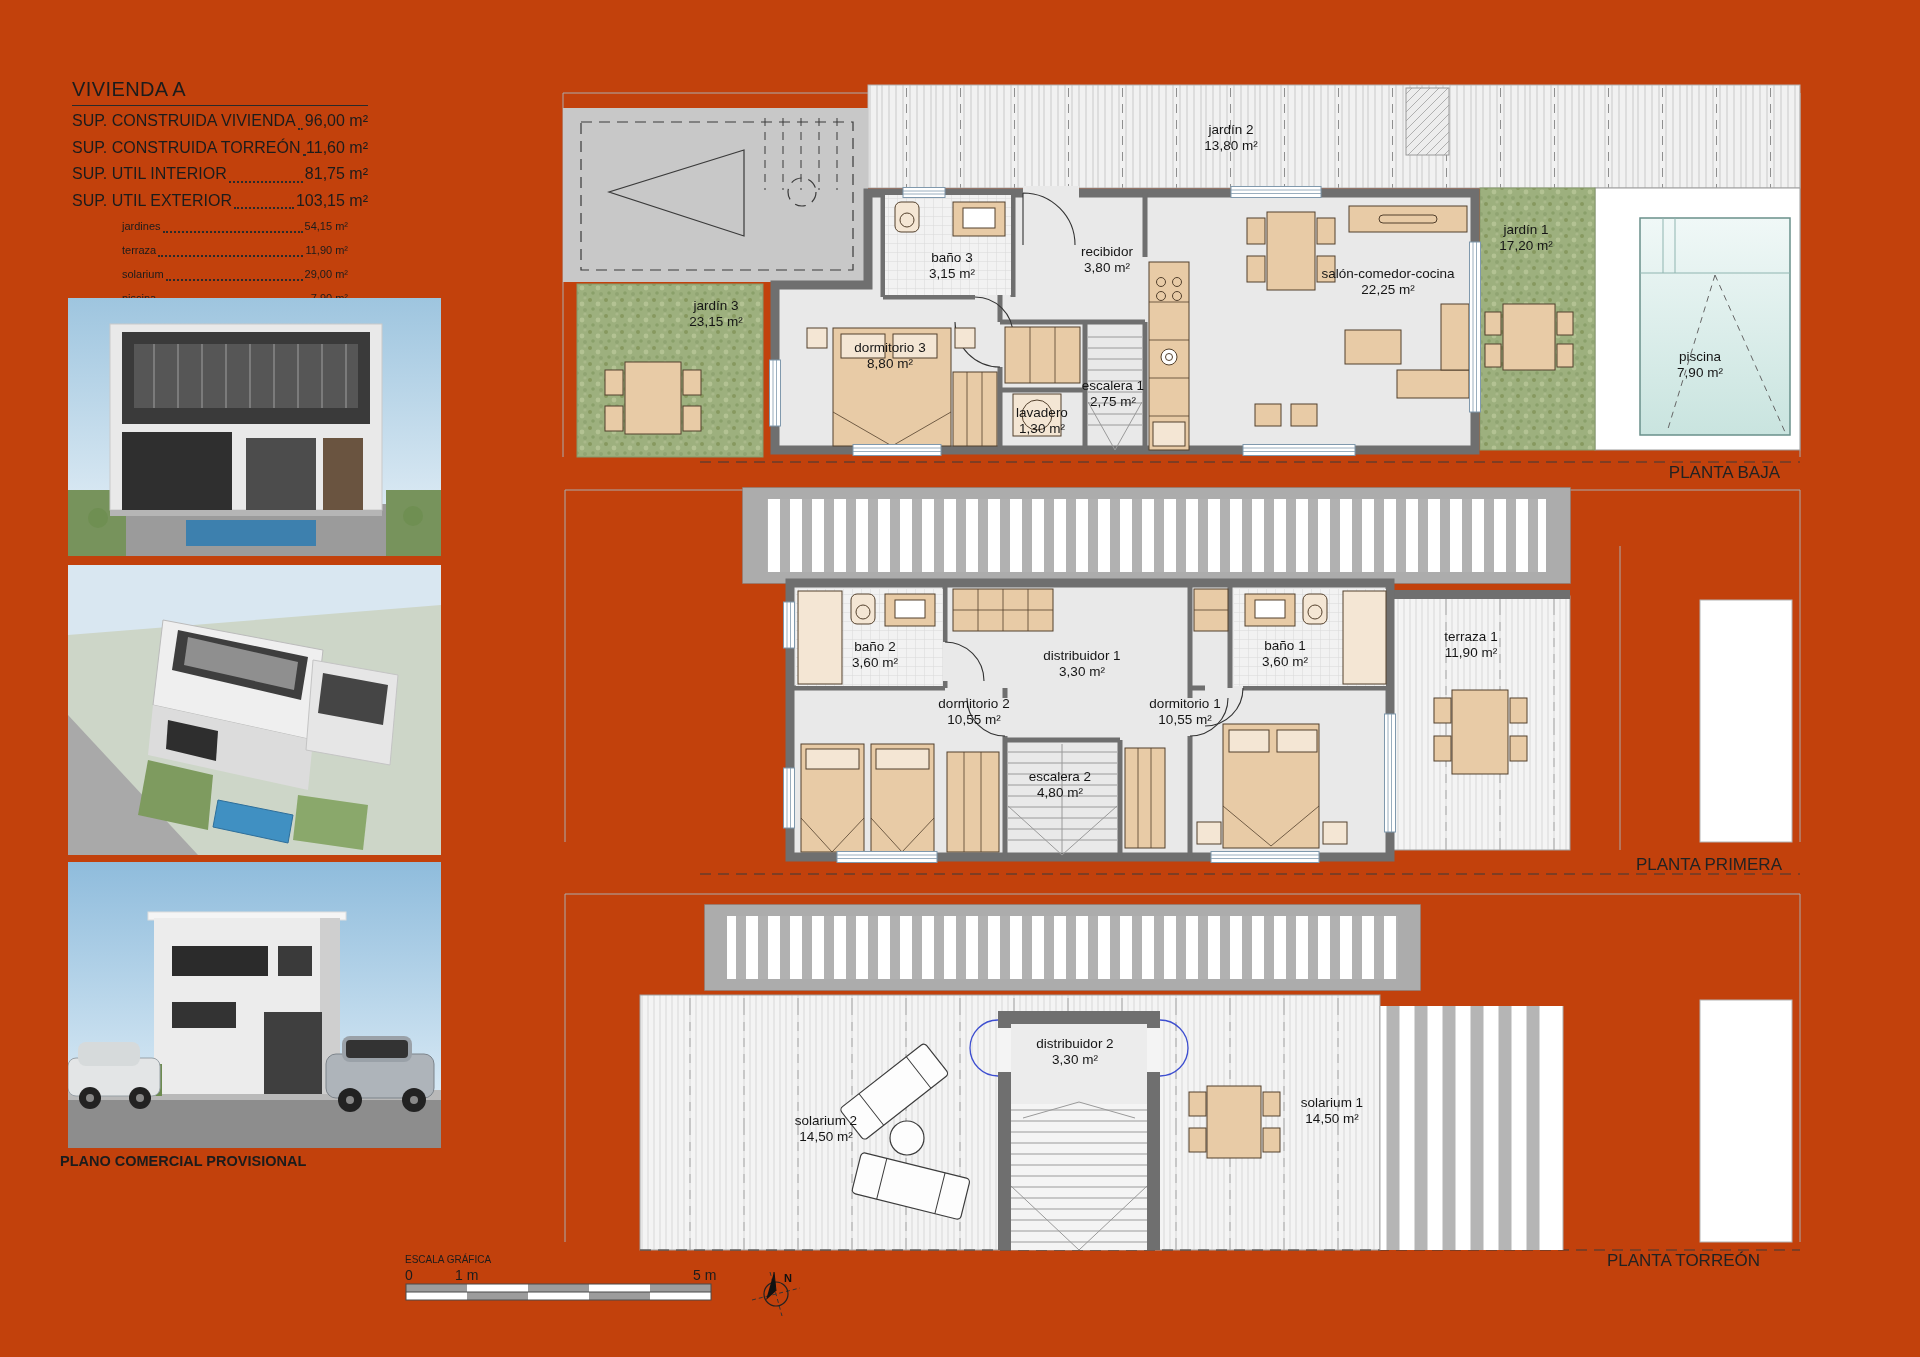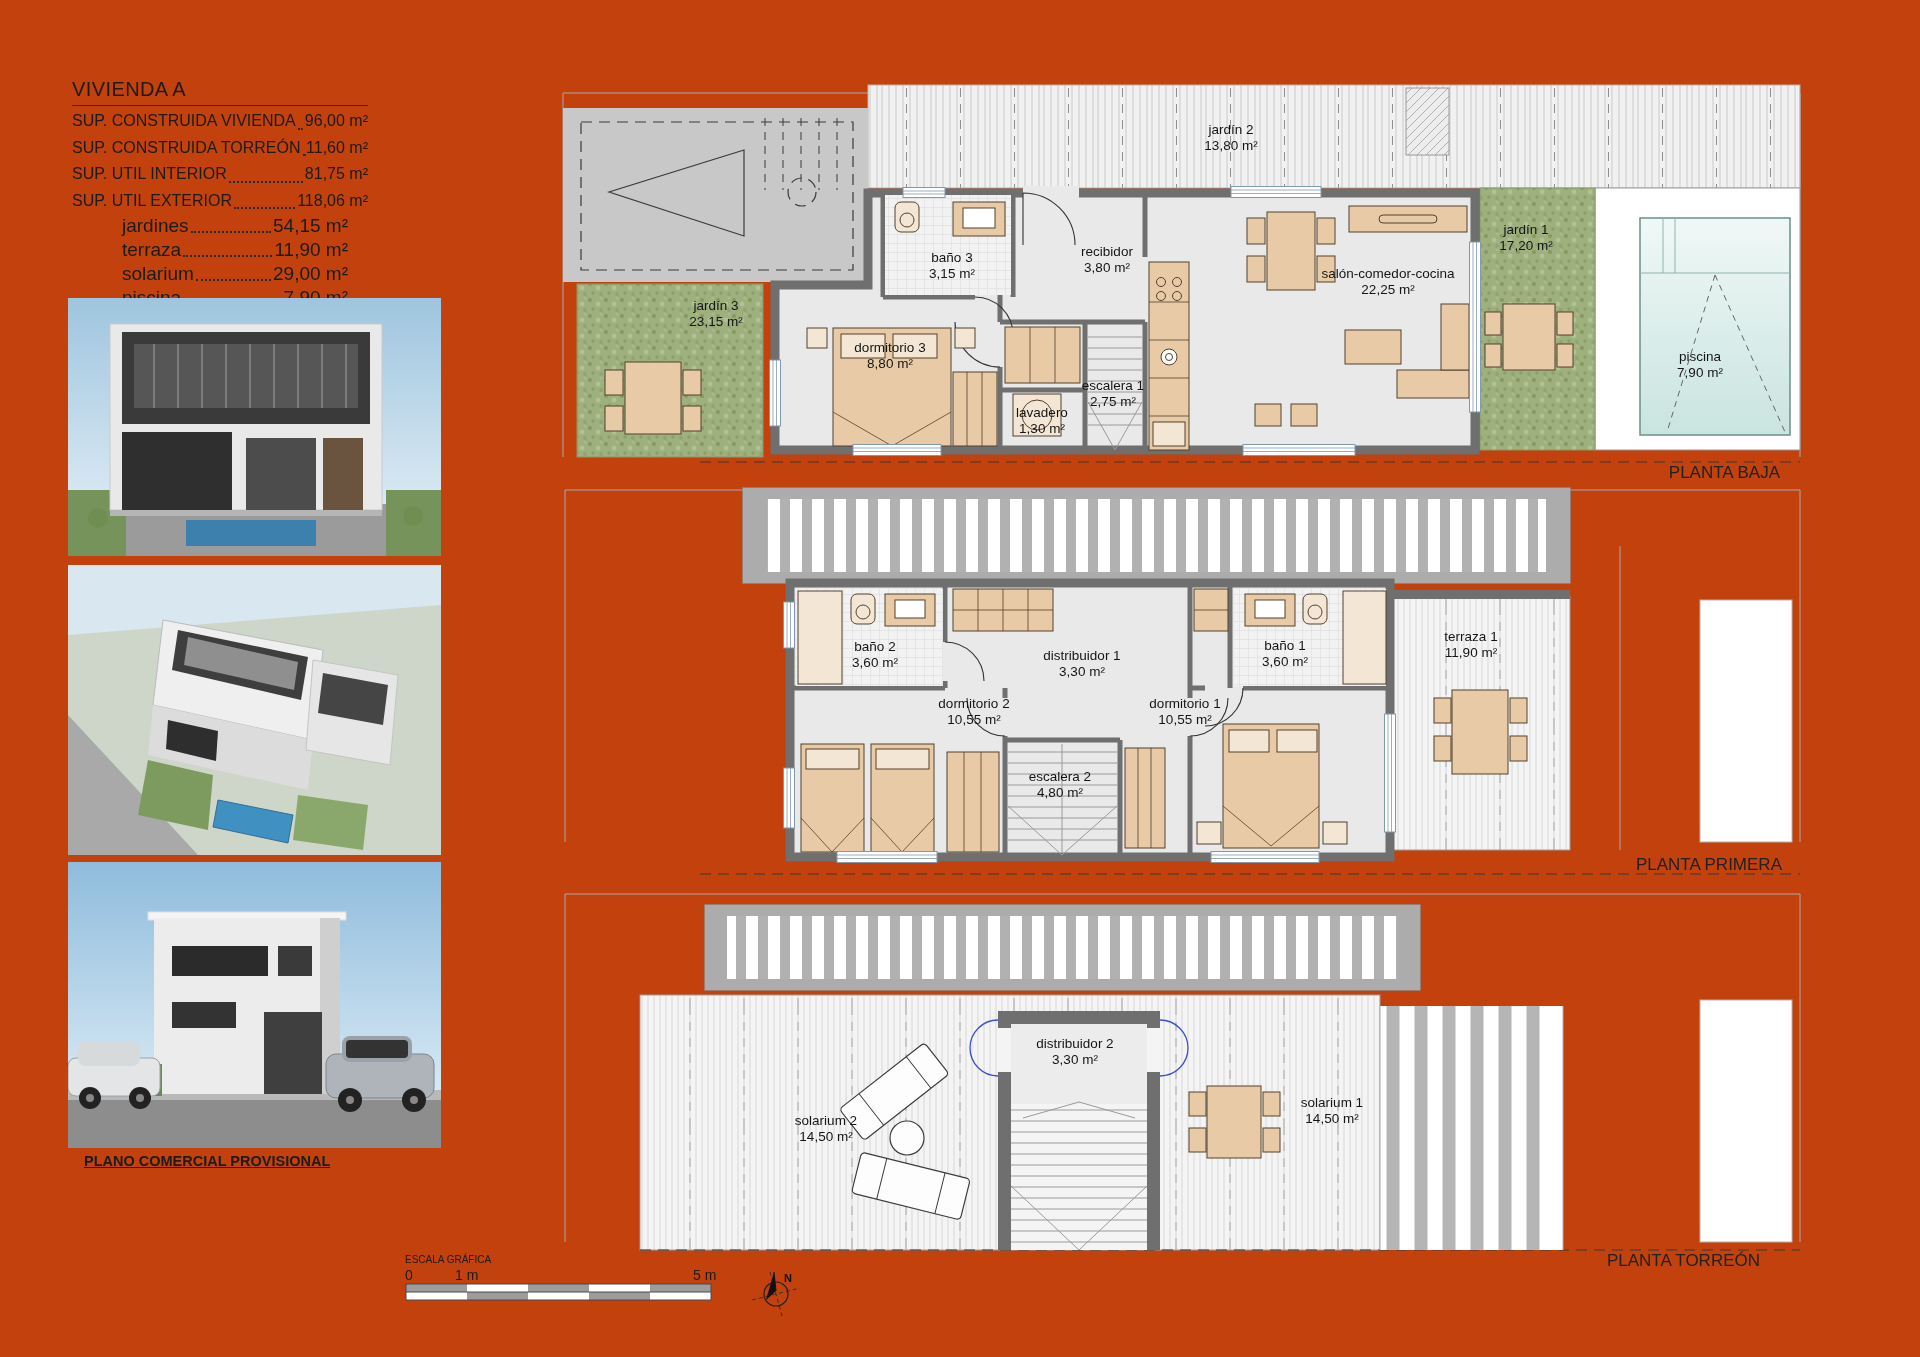--- a/index.html
+++ b/index.html
@@ -4,23 +4,23 @@
 <style>
   html,body{margin:0;padding:0;background:#ffffff;}
   body{width:1920px;height:1357px;font-family:"Liberation Sans",sans-serif;color:#1c1c1c;}
   .sheet{position:relative;width:1920px;height:1357px;background:#c2410c;overflow:hidden;}
   .abs{position:absolute;}
   
   .tb{left:72px;top:78px;width:310px;}
   .tb h1{font-size:20px;font-weight:normal;letter-spacing:.4px;margin:0 0 2px 0;padding-bottom:4px;border-bottom:1.4px solid #2a2a2a;width:296px;}
   .spec-row{display:flex;font-size:16px;line-height:26.5px;width:296px;}
   .spec-row .leader{flex:1;border-bottom:2px dotted #2b2b2b;margin:0 2px 5px 2px;}
-  .sub .spec-row{width:226px;margin-left:50px;line-height:24px;font-size:19px;}
+  .sub .spec-row{width:226px;margin-left:50px;line-height:24px;font-size:11px;}
   
-  .disc{left:84px;top:1152px;width:348px;text-decoration:underline;}
+  .disc{left:60px;top:1152px;width:348px;}
   .disc b{font-size:14.5px;}
   .disc p{margin:3px 0 0 0;font-size:13.5px;line-height:1.38;}
   
   .scale{left:405px;top:1254px;width:330px;}
   .scale .st{font-size:10px;}
   .scale .nums{position:relative;height:18px;font-size:14px;}
   .scale .nums span{position:absolute;top:2px;}
   
   svg text{font-family:"Liberation Sans",sans-serif;}
   .rn,.ra{font-size:13.5px;fill:#151515;text-anchor:middle;}
@@ -103,21 +103,21 @@
         <span>11,60 m²</span>
       </div>
     <div class="spec-row">
         <span>SUP. UTIL INTERIOR</span>
         <span class="leader"></span>
         <span>81,75 m²</span>
       </div>
     <div class="spec-row">
         <span>SUP. UTIL EXTERIOR</span>
         <span class="leader"></span>
-        <span>118,06 m²</span>
+        <span>103,15 m²</span>
       </div>
     <div class="sub">
       <div class="spec-row">
           <span>jardines</span>
           <span class="leader"></span>
           <span>54,15 m²</span>
         </div>
       <div class="spec-row">
           <span>terraza</span>
           <span class="leader"></span>

